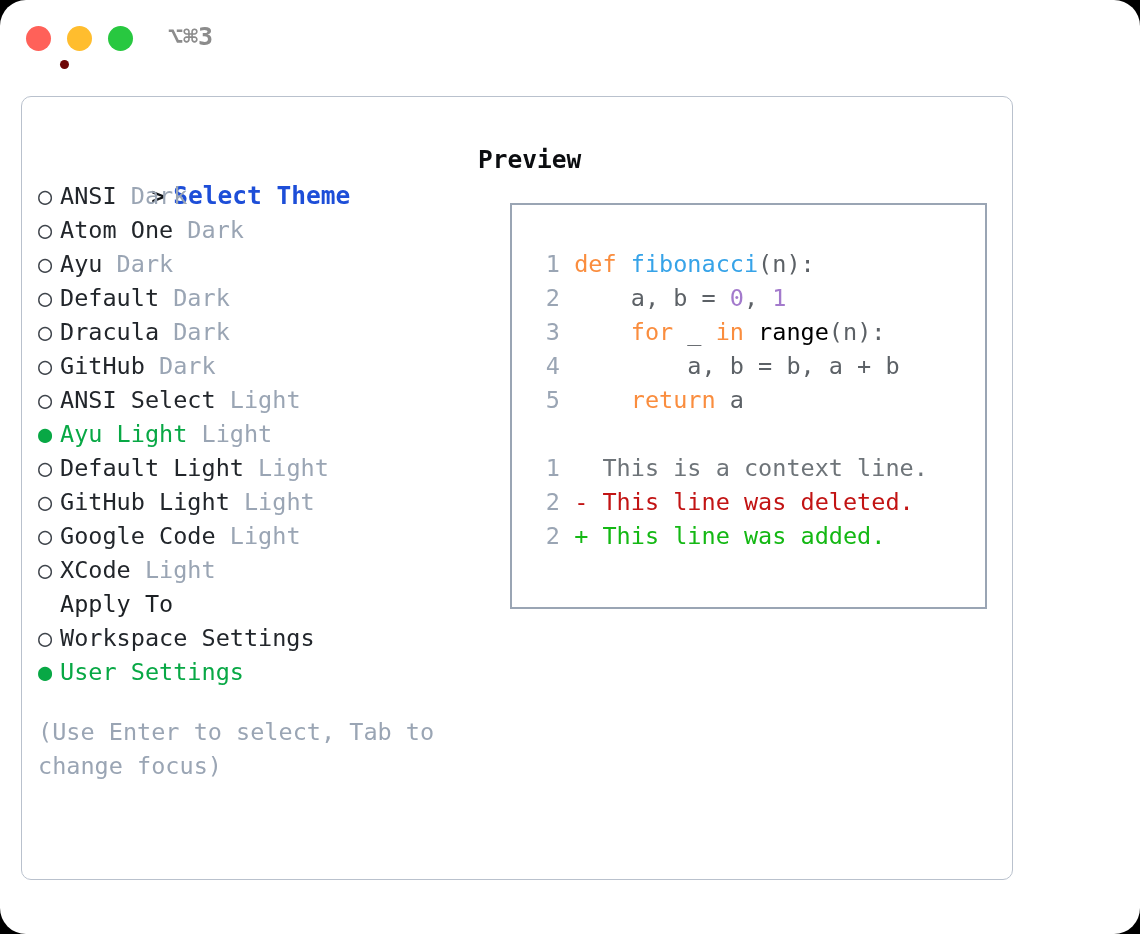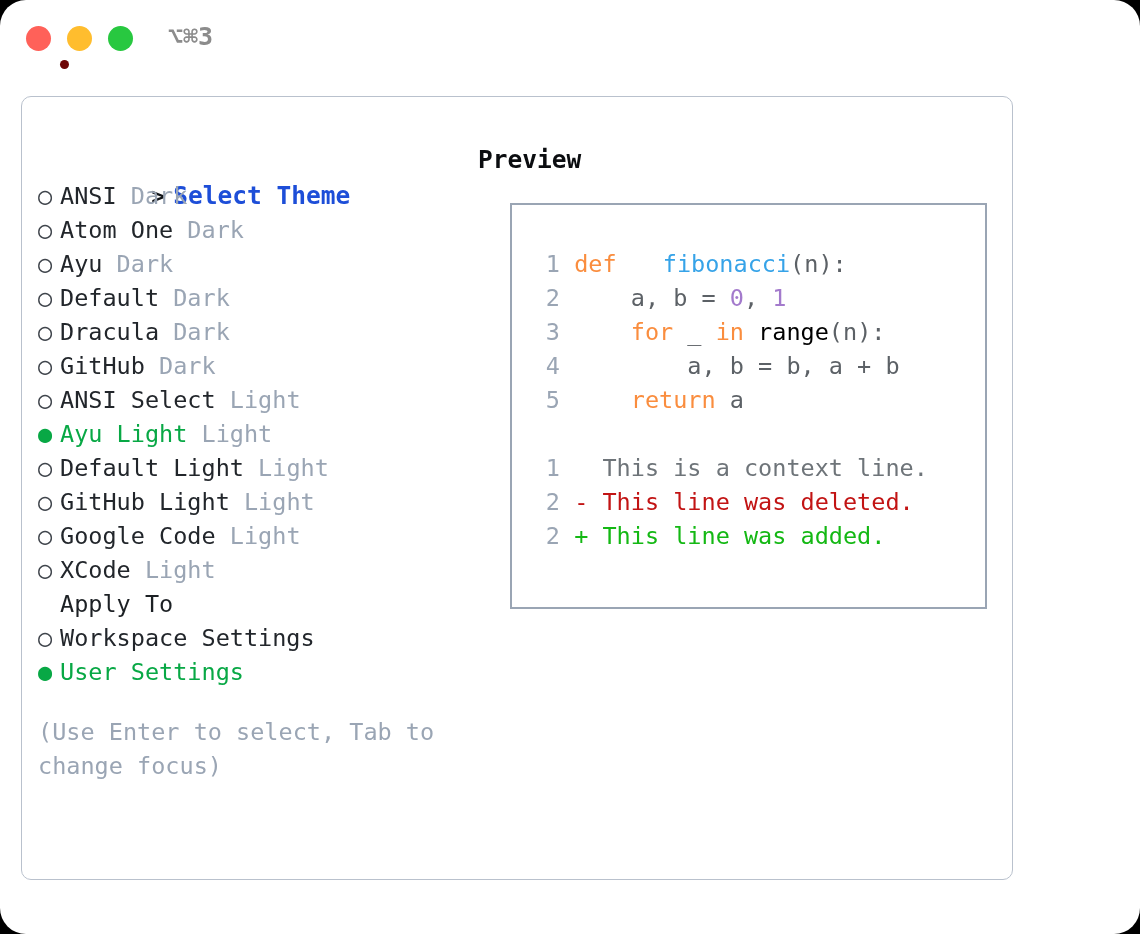--- a/index.html
+++ b/index.html
@@ -149,21 +149,21 @@
     line-height: 34px;
     white-space: pre;
   }
   .lno {
     display: inline-block;
     width: 24px;
     text-align: right;
     color: #9aa5b4;
   }
   .kw   { color: #fa8d3e; }
-  .fn   { color: #36a3e8; margin-left: 32px; }
+  .fn   { color: #36a3e8; }
   .num  { color: #a37acc; }
   .bi   { color: #000000; margin-top: 16px; }
   .pl   { color: #5c6166; }
   .ctx  { color: #6e7479; }
   .del  { color: #c21414; }
   .add  { color: #14b814; }
   #diff {
     position: absolute;
     left: 24px;
     top: 246px;

